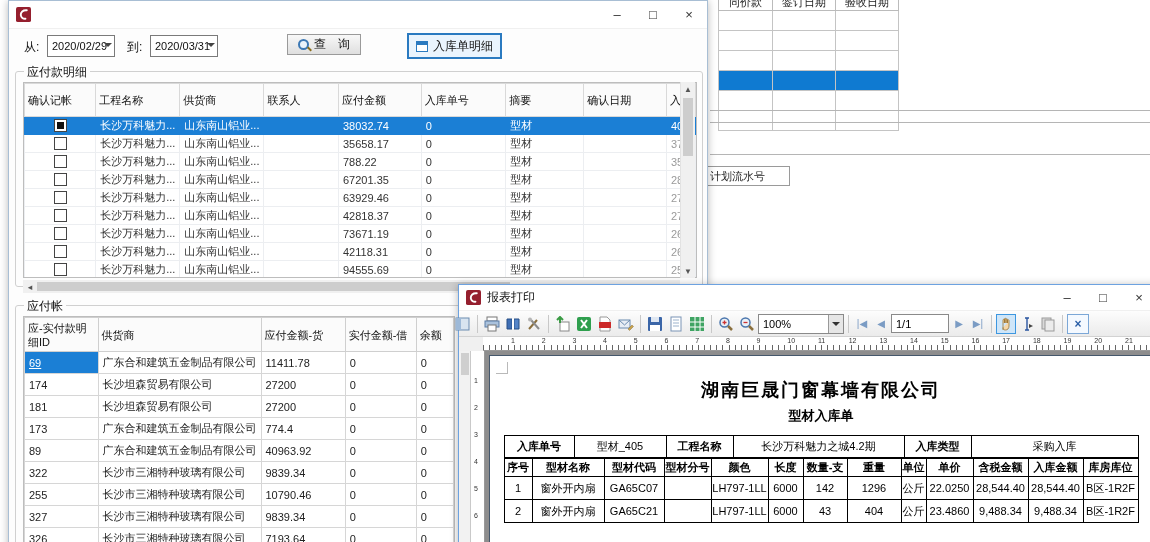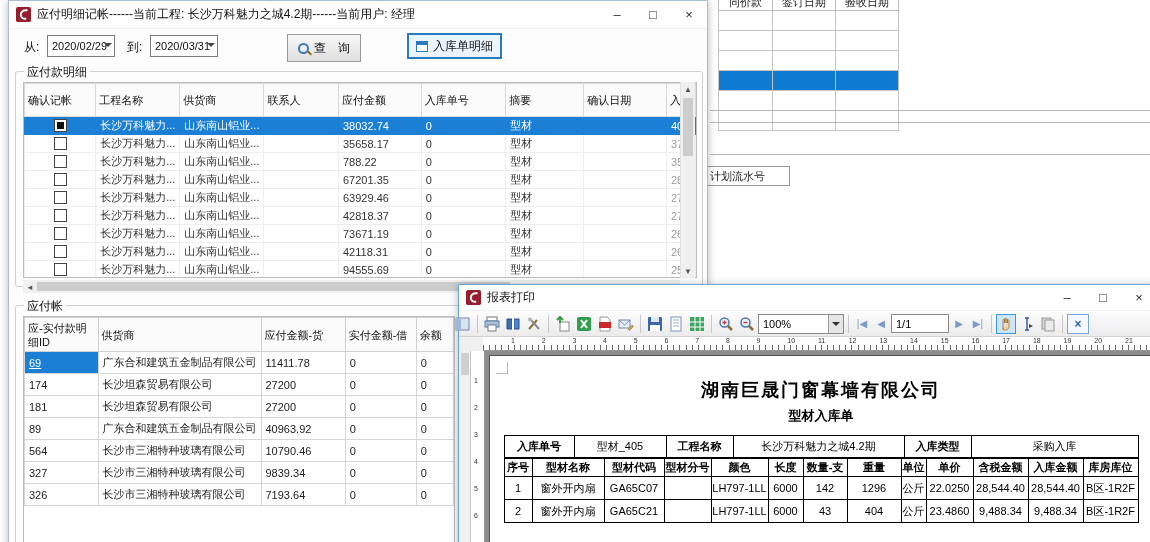--- a/index.html
+++ b/index.html
@@ -23,21 +23,21 @@
   .tb-btns { position:absolute; right:0; top:0; height:100%; display:flex; }
   .tb-btn { width:36px; height:100%; display:flex; align-items:center; justify-content:center; font-size:13px; color:#333; }
   .appicon { width:15px; height:15px; margin-right:6px; flex:0 0 auto; }
 
   
   .win1 { left:8px; top:0; width:700px; height:560px; z-index:2; background:#fdfdfd; }
   .controls { position:absolute; left:0; top:30px; width:100%; height:32px; }
   .ctl-label { position:absolute; font-size:12px; color:#111; top:8px; }
   .combo { position:absolute; top:4px; height:22px; width:68px; border:1px solid #7a7a7a; background:#fff; font-size:11px; color:#111; display:flex; align-items:center; padding-left:4px; }
   .combo .arrow { position:absolute; right:2px; top:7px; width:0; height:0; border:4px solid transparent; border-top-color:#444; }
-  .btn-query { position:absolute; left:278px; top:3px; width:74px; height:28px; background:linear-gradient(#f8f8f8,#dfdfdf); border:1px solid #9a9a9a; display:flex; align-items:center; justify-content:center; font-size:12px; color:#111; gap:5px;}
+  .btn-query { position:absolute; left:278px; top:3px; width:74px; height:21px; background:linear-gradient(#f8f8f8,#dfdfdf); border:1px solid #9a9a9a; display:flex; align-items:center; justify-content:center; font-size:12px; color:#111; gap:5px;}
   .mag { width:11px; height:11px; border:2px solid #3c78b4; border-radius:50%; position:relative; background:#eaf3fb;}
   .mag::after { content:""; position:absolute; width:5px; height:2px; background:#8a6d1d; transform:rotate(45deg); right:-5px; bottom:-2px; }
   .btn-receipt { position:absolute; left:398px; top:2px; width:95px; height:26px; background:#eaf4fd; border:2px solid #2a7ac0; display:flex; align-items:center; justify-content:center; font-size:12px; color:#111; gap:5px; }
   .winicon { width:12px; height:11px; border:1px solid #2a7ac0; background:#fff; position:relative; }
   .winicon::before { content:""; position:absolute; left:0; right:0; top:0; height:3px; background:#2a7ac0; }
 
   .groupbox { position:absolute; border:1px solid #d0d0d0; border-radius:3px; }
   .group-label { position:absolute; top:-8px; left:8px; background:#fdfdfd; font-size:12px; color:#111; padding:0 3px; }
   .g1 { left:6px; top:70px; width:688px; height:216px; }
   .g2 { left:6px; top:304px; width:446px; height:260px; }
@@ -155,21 +155,20 @@
     <div class="bg-line" style="top:154px"></div>
     <div class="plan-box">计划流水号</div>
   </div>
 
   <div class="win win1">
     <div class="titlebar">
       <svg class="appicon" viewBox="0 0 16 16">
           <rect width="16" height="16" rx="2" fill="#951f2e"></rect>
           <path d="M11.5 3.5c-4.2-.4-6.6 2.2-6.4 5 .2 2.8 2.6 4.3 5 4" stroke="#fff" stroke-width="2" fill="none" stroke-linecap="round"></path>
         </svg>
-      <span class="title-text">应付明细记帐------当前工程: 长沙万科魅力之城4.2期------当前用户: 经理</span>
       <div class="tb-btns">
         <div class="tb-btn">–</div>
         <div class="tb-btn">□</div>
         <div class="tb-btn">×</div>
       </div>
     </div>
 
     <div class="controls">
       <span class="ctl-label" style="left:15px">从:</span>
       <div class="combo" style="left:38px">
@@ -401,28 +400,42 @@
                 <td>0</td>
               </tr>
               <tr>
                 <td>181</td>
                 <td>长沙坦森贸易有限公司</td>
                 <td>27200</td>
                 <td>0</td>
                 <td>0</td>
               </tr>
               <tr>
+                <td>173</td>
+                <td>广东合和建筑五金制品有限公司</td>
+                <td>774.4</td>
+                <td>0</td>
+                <td>0</td>
+              </tr>
+              <tr>
                 <td>89</td>
                 <td>广东合和建筑五金制品有限公司</td>
                 <td>40963.92</td>
                 <td>0</td>
                 <td>0</td>
               </tr>
               <tr>
-                <td>564</td>
+                <td>322</td>
+                <td>长沙市三湘特种玻璃有限公司</td>
+                <td>9839.34</td>
+                <td>0</td>
+                <td>0</td>
+              </tr>
+              <tr>
+                <td>255</td>
                 <td>长沙市三湘特种玻璃有限公司</td>
                 <td>10790.46</td>
                 <td>0</td>
                 <td>0</td>
               </tr>
               <tr>
                 <td>327</td>
                 <td>长沙市三湘特种玻璃有限公司</td>
                 <td>9839.34</td>
                 <td>0</td>

